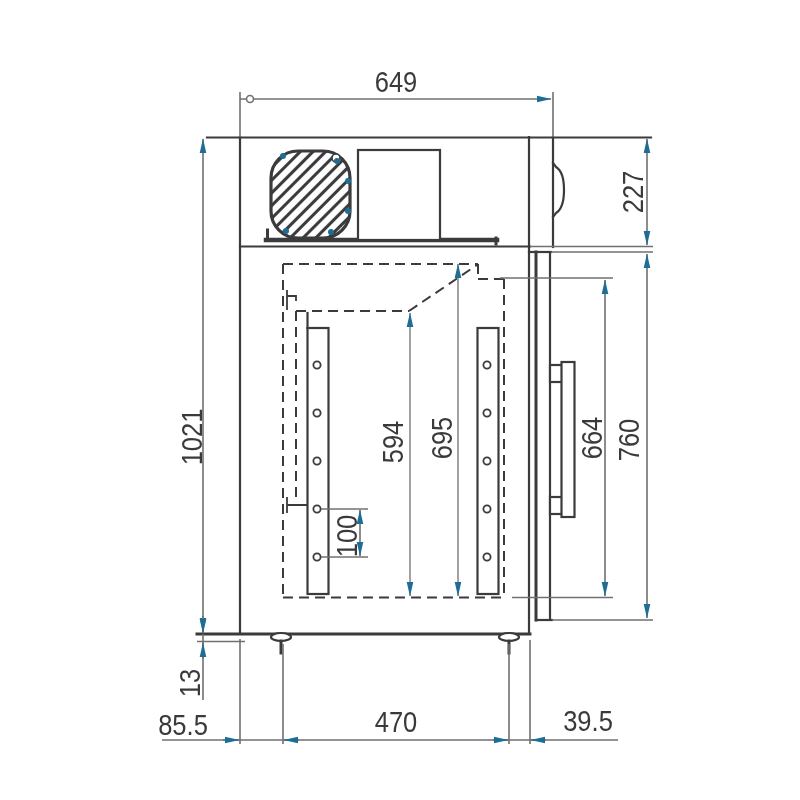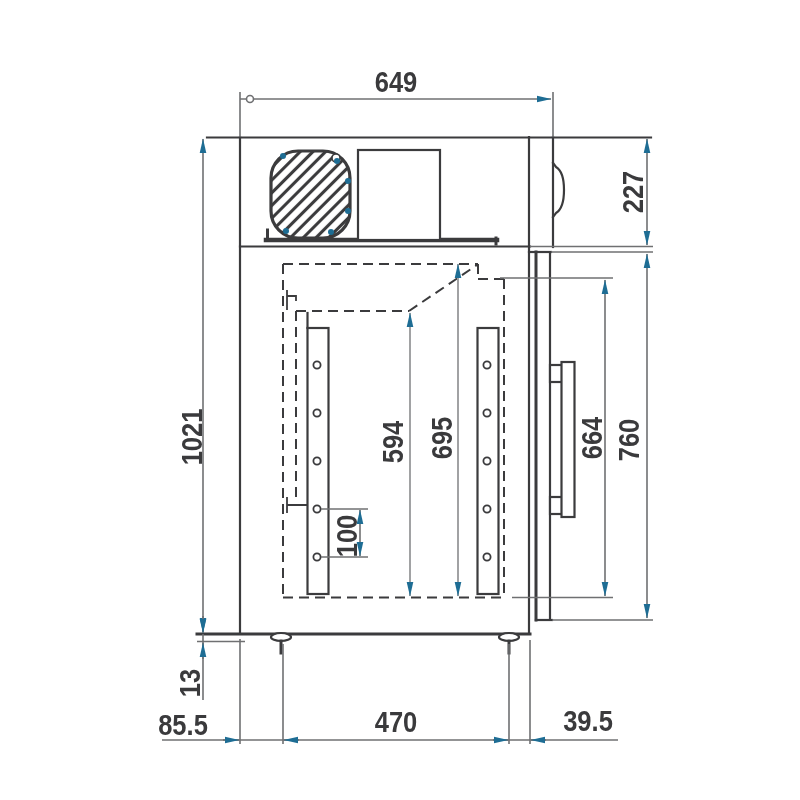--- a/index.html
+++ b/index.html
@@ -4,21 +4,21 @@
 <style>
   :root{
     --object-line:#3b3b3d;
     --dim-line:#6f7072;
     --dim-light:#97989a;
     --arrow:#1e6d94;
     --label:#3a3a3c;
     --background:#ffffff;
   }
   html,body{margin:0;padding:0;background:var(--background);}
-  .stage{width:800px;height:800px;background:var(--background);overflow:hidden;font-weight:bold;}
+  .stage{width:800px;height:800px;background:var(--background);overflow:hidden;}
   svg{display:block;}
   .obj{stroke:var(--object-line);stroke-width:2.2;fill:none;stroke-linecap:square;}
   .obj-thin{stroke:var(--object-line);stroke-width:1.8;fill:none;}
   .obj-thick{stroke:var(--object-line);stroke-width:3;fill:none;stroke-linecap:square;}
   .plate{stroke:var(--object-line);stroke-width:4.5;fill:none;stroke-linecap:square;}
   .dash{stroke:var(--object-line);stroke-width:2;fill:none;stroke-dasharray:10 6;}
   .dim{stroke:var(--dim-line);stroke-width:1.6;fill:none;}
   .dim-light{stroke:var(--dim-light);stroke-width:1.8;fill:none;}
   .wfill{fill:#ffffff;}
   .lbl{fill:var(--label);font-family:"Liberation Sans",sans-serif;font-size:29px;text-anchor:middle;}

